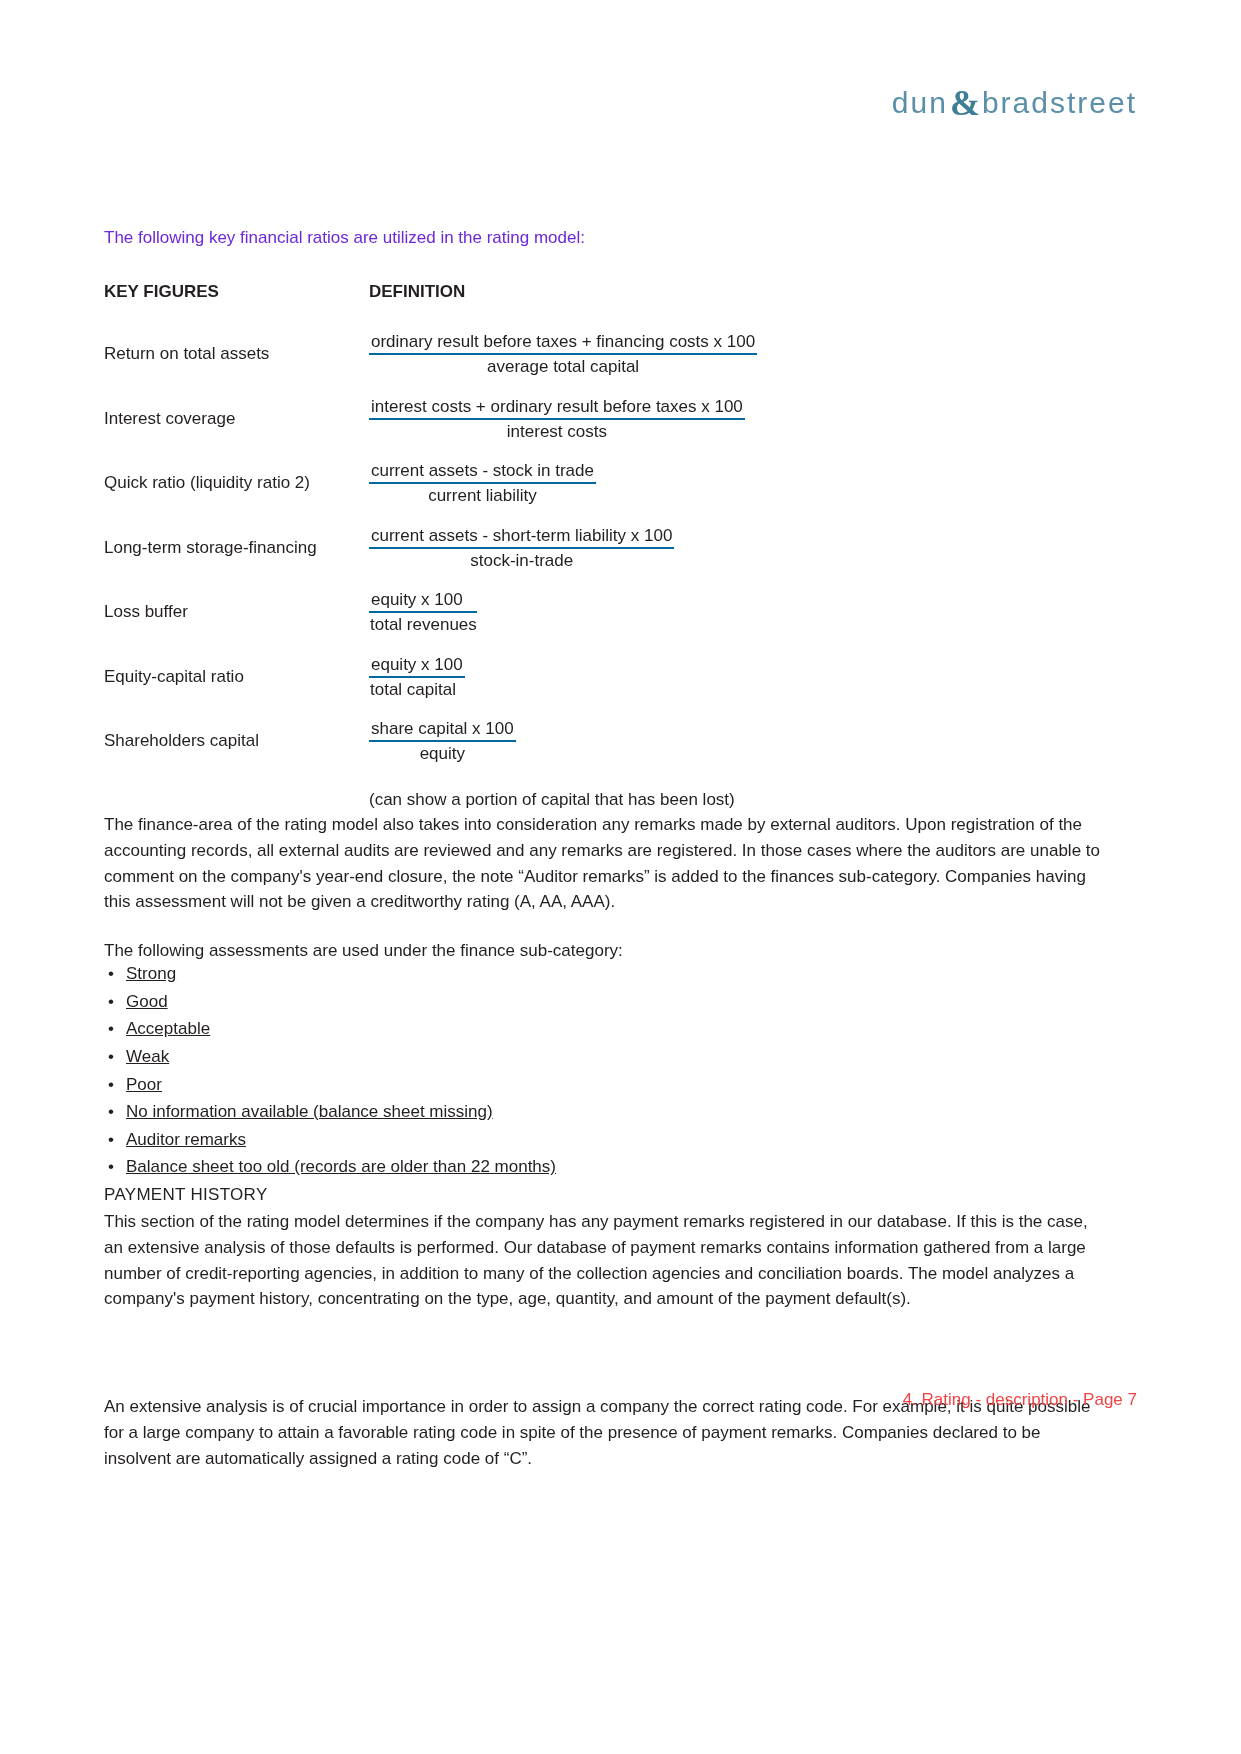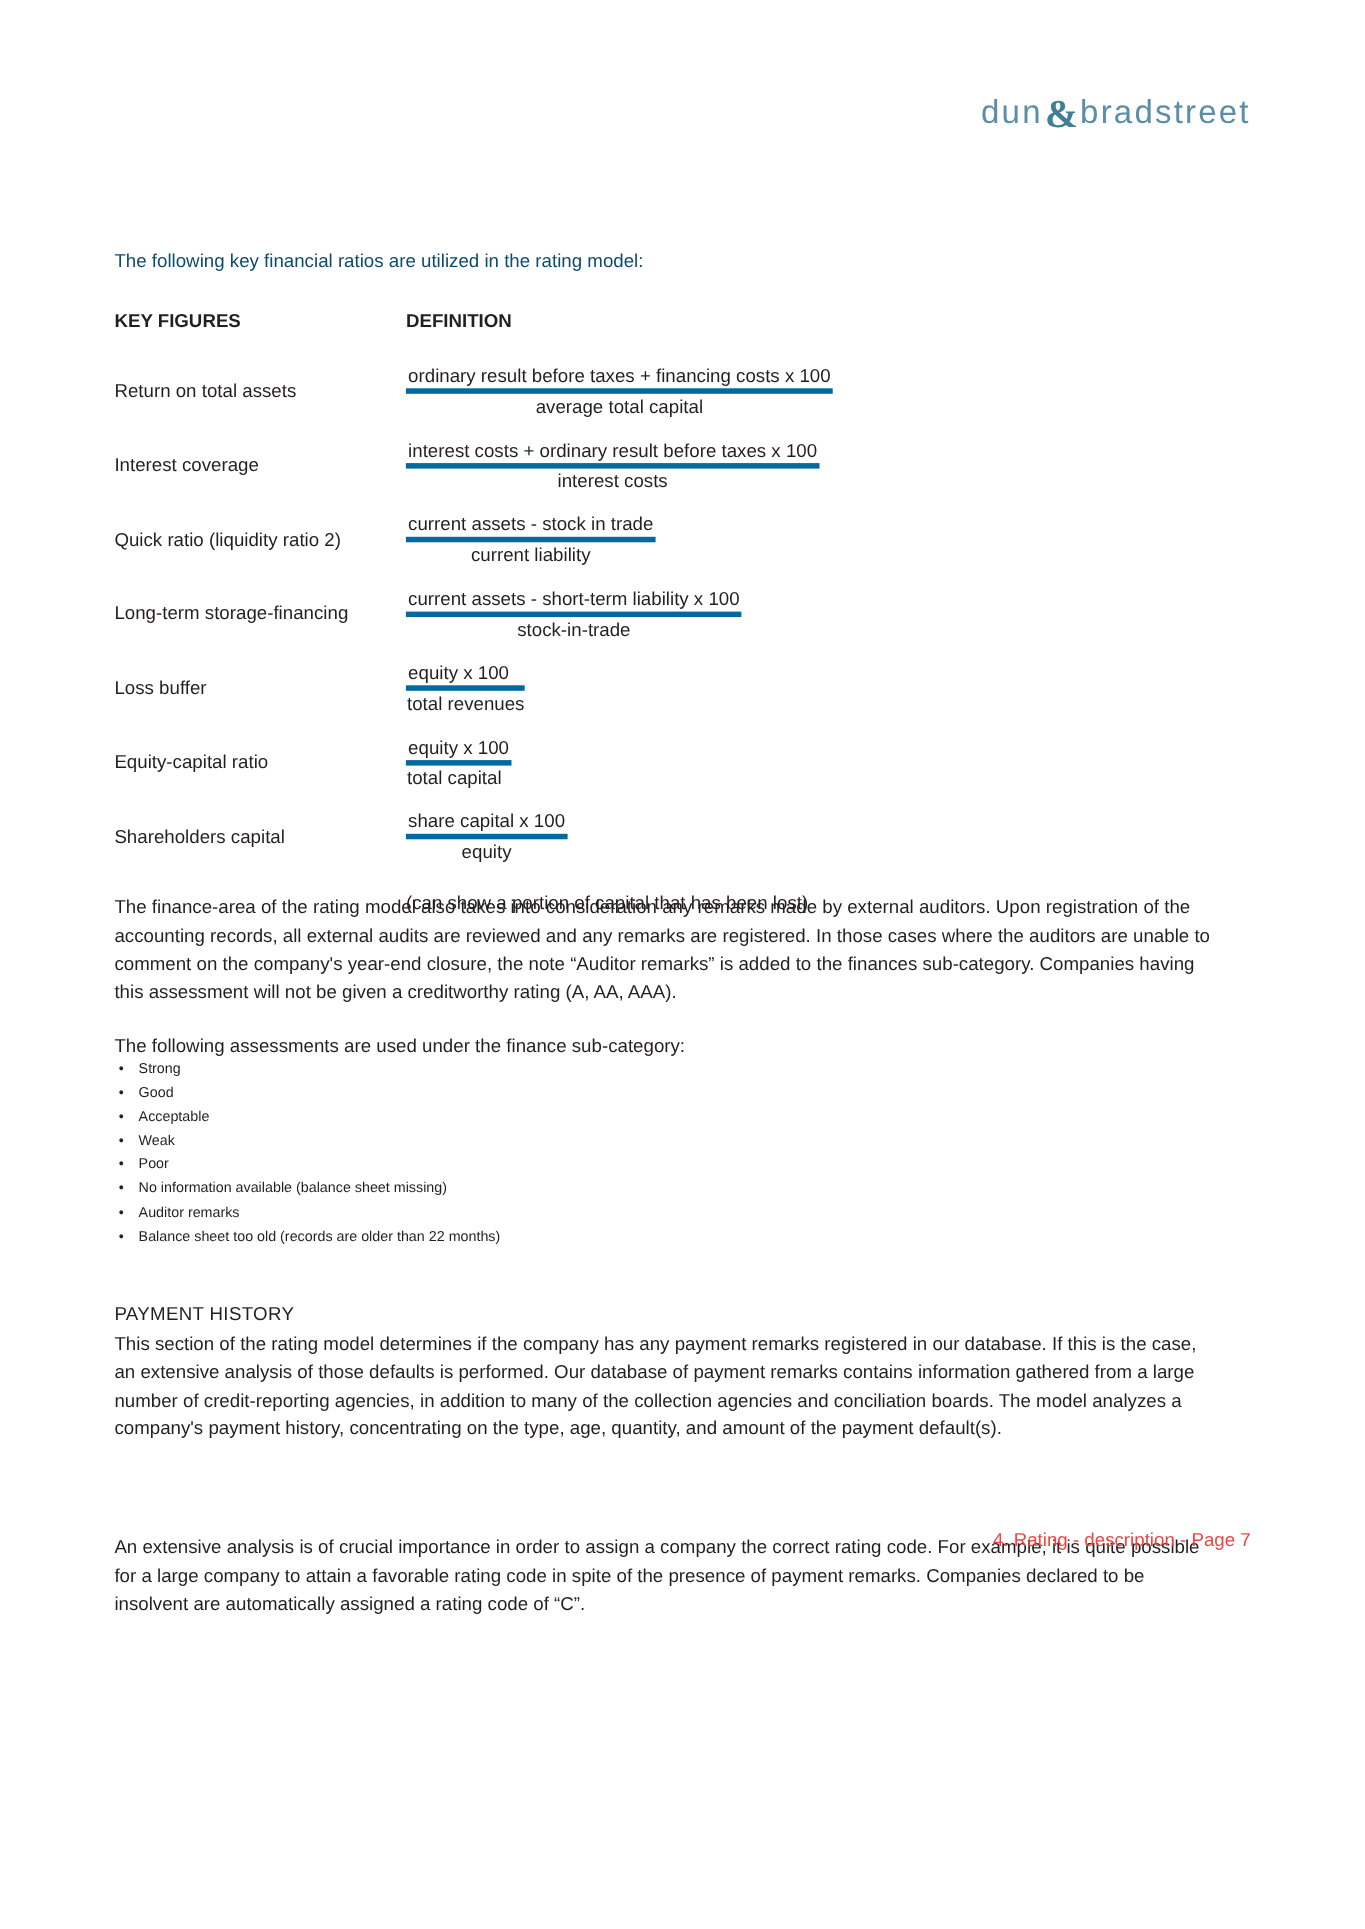--- a/index.html
+++ b/index.html
@@ -44,21 +44,21 @@
     margin: 0 2px;
     letter-spacing: 0;
   }
 
   
   .intro {
     position: absolute;
     top: 228px;
     left: 104px;
     font-size: 17px;
-    color: #0c4a6e;
+    color: #6d28d9;
   }
 
   
   .kf-table {
     position: absolute;
     top: 282px;
     left: 104px;
     width: 860px;
     border-collapse: collapse;
     font-size: 17px;
@@ -79,21 +79,21 @@
     width: 255px;
     padding-right: 10px;
   }
   .frac {
     display: inline-block;
     text-align: center;
     line-height: 1.25;
   }
   .frac .num {
     display: block;
-    border-bottom: 5px solid #0369a1;
+    border-bottom: 2px solid #0369a1;
     padding: 0 2px 1px 2px;
     white-space: nowrap;
   }
   .frac .den {
     display: block;
     padding-top: 1px;
     white-space: nowrap;
   }
   .frac.left-align { text-align: left; }
   .frac.left-align .den { text-align: left; padding-left: 1px; }
@@ -109,25 +109,26 @@
     width: 1000px;
     font-size: 17px;
     line-height: 1.52;
   }
   .p1 { top: 812px; }
   .p2 { top: 938px; }
   .bullets {
     position: absolute;
     left: 104px;
     top: 962px;
-    font-size: 13px;
+    font-size: 17px;
     line-height: 1.45;
     list-style: none;
     margin: 0;
     padding: 0;
+    text-decoration: underline;
   }
   .bullets li {
     position: relative;
     padding-left: 22px;
     margin-bottom: 3px;
   }
   .bullets li::before {
     content: "•";
     position: absolute;
     left: 4px;

